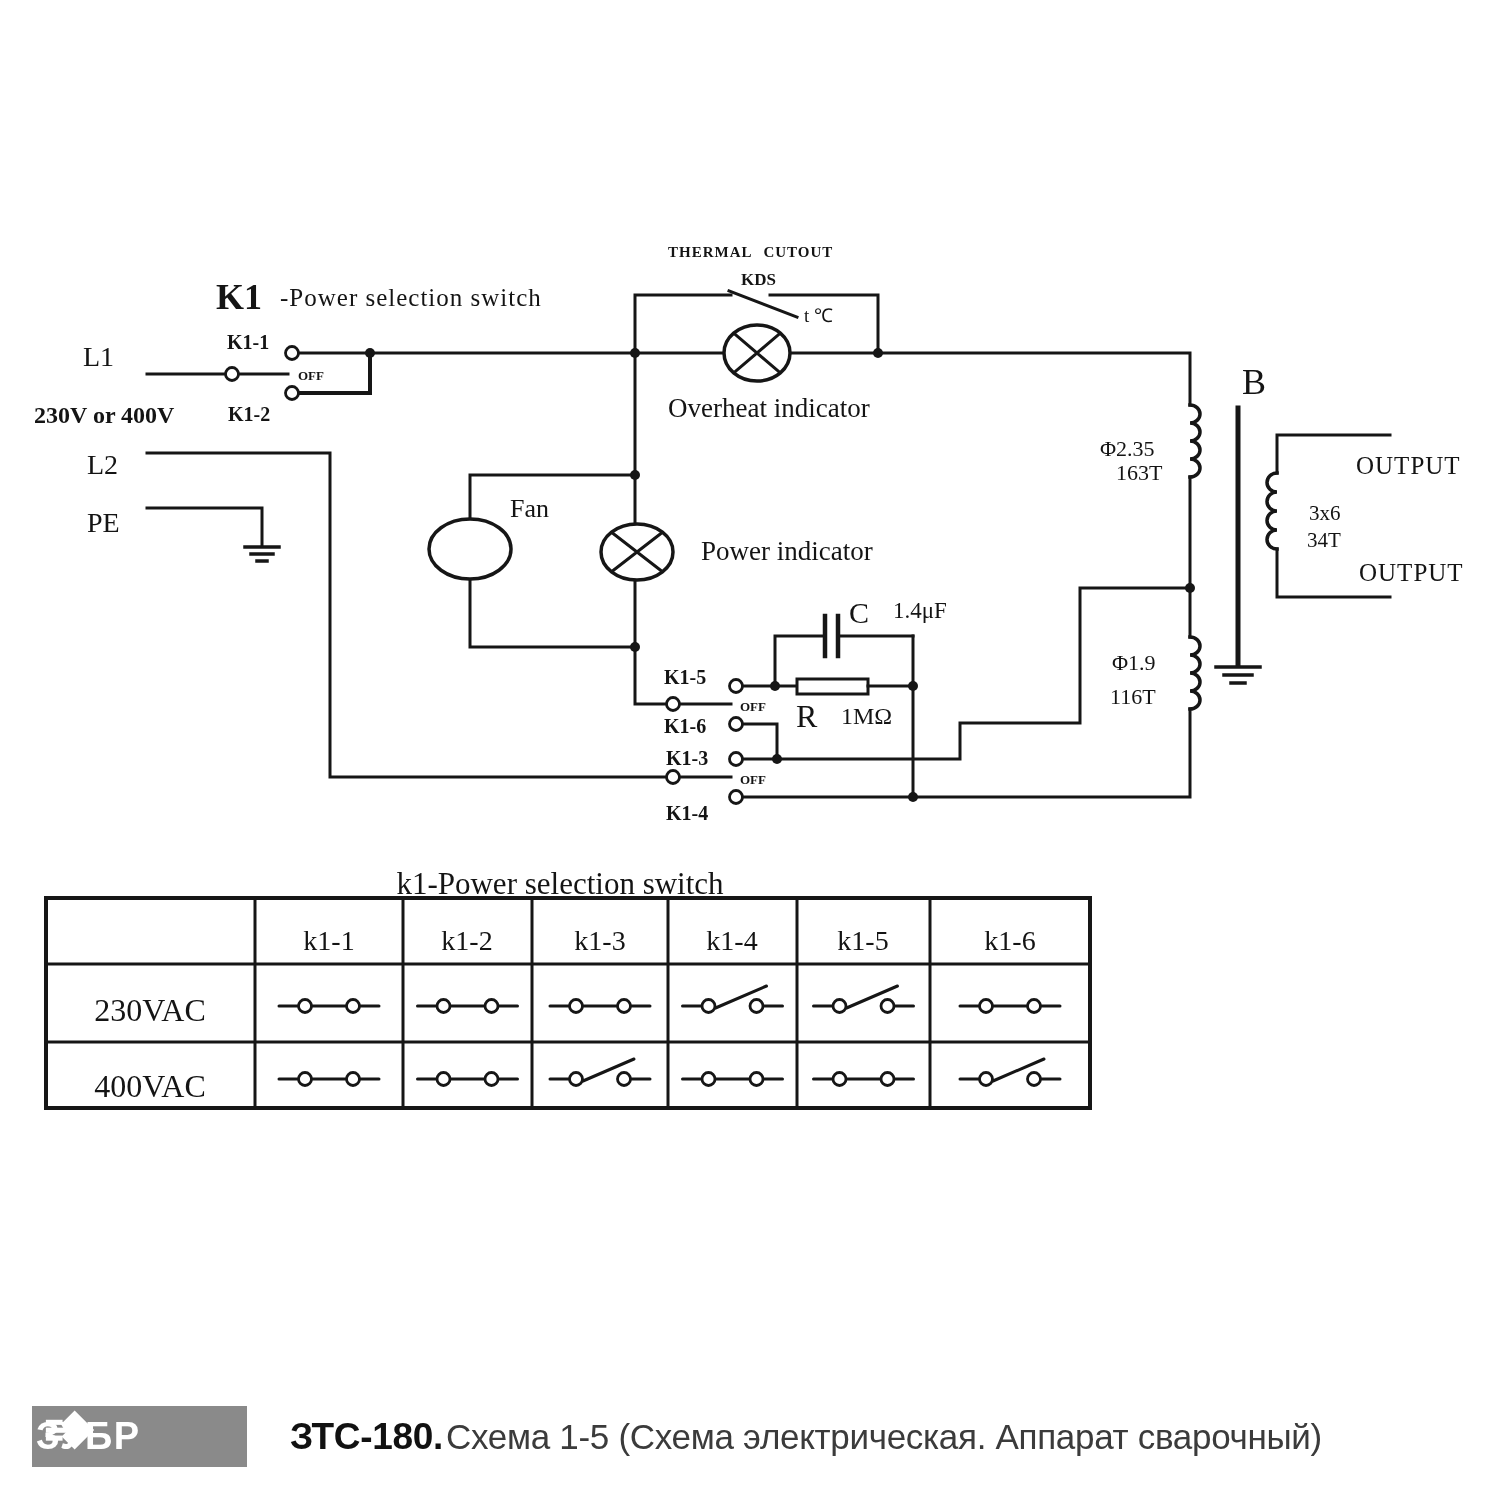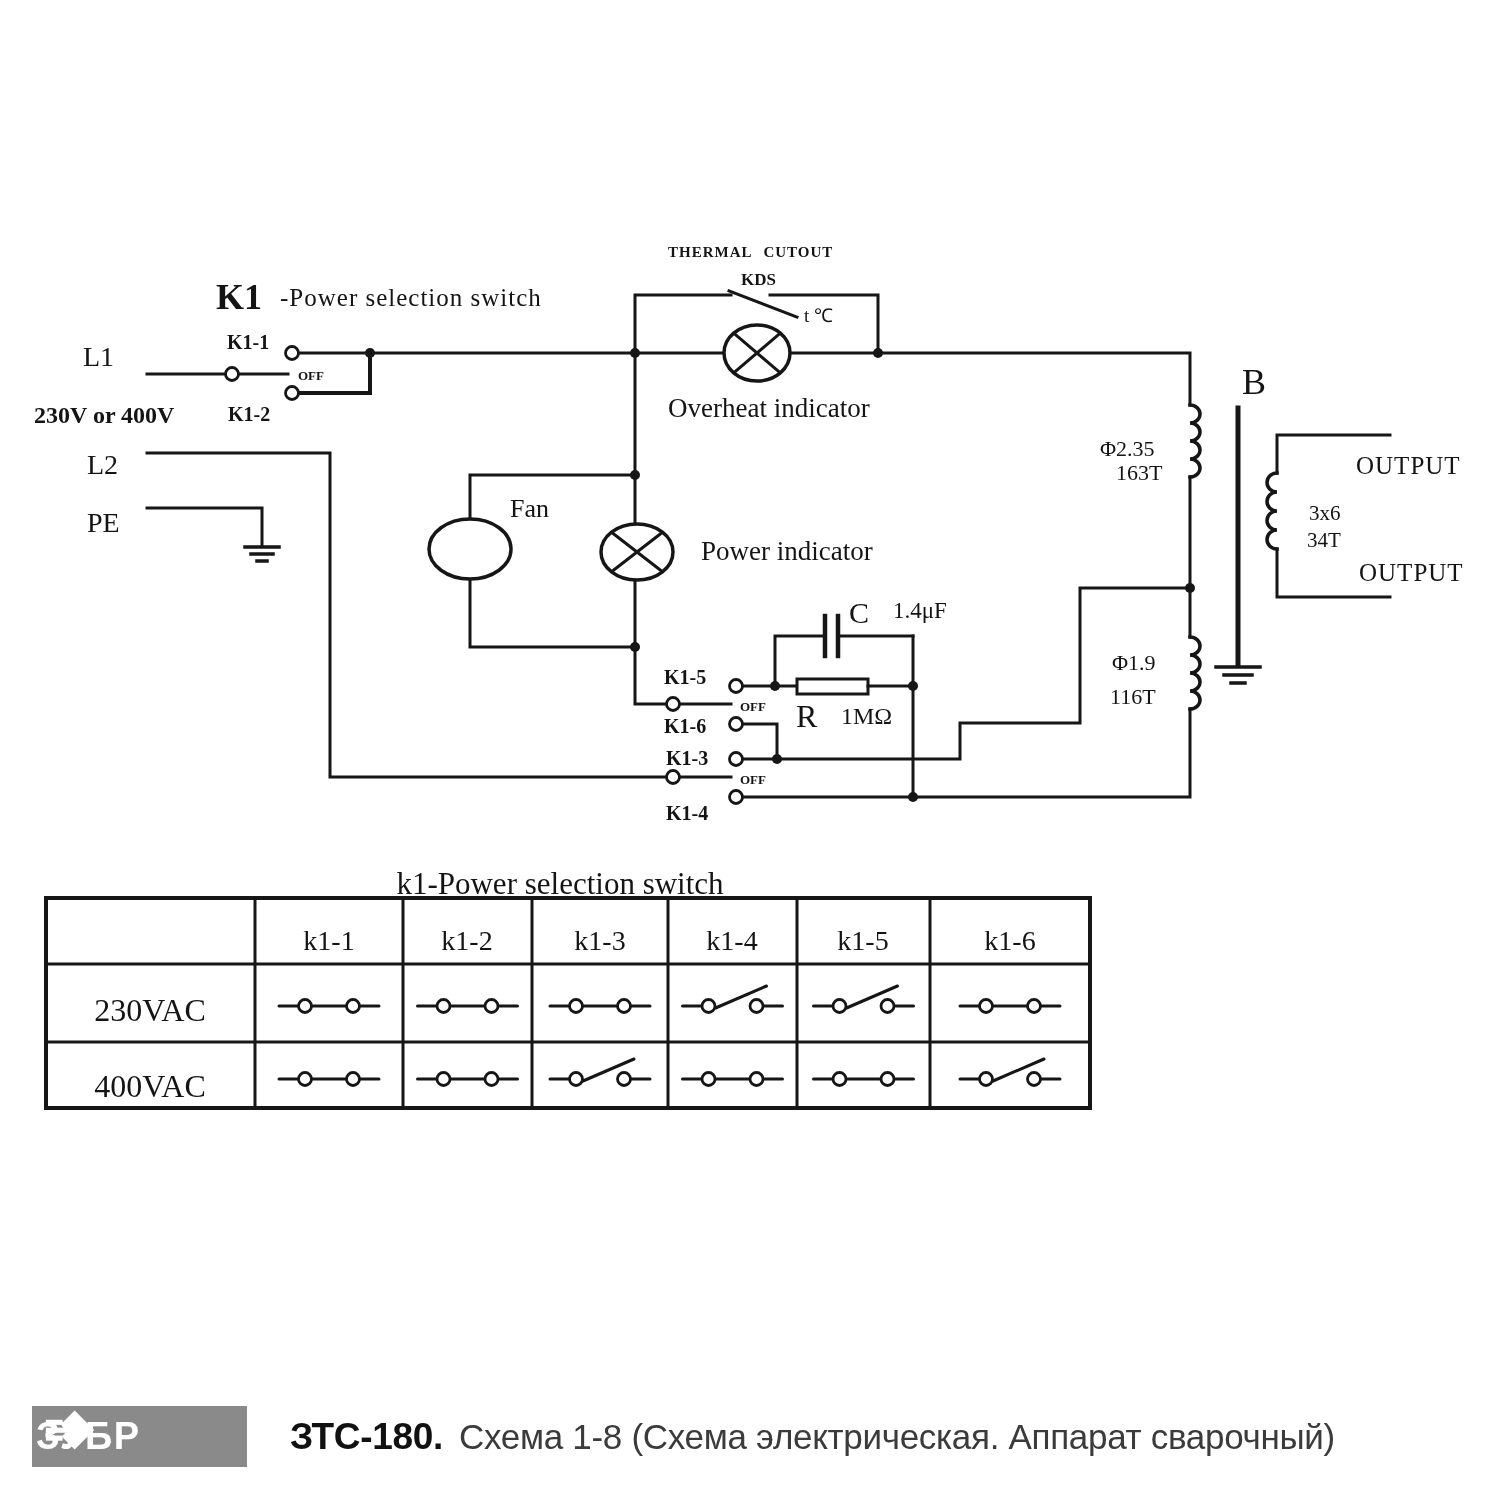--- a/index.html
+++ b/index.html
@@ -14,21 +14,21 @@
   .f17{font-size:17px;} .f19{font-size:19px;} .f20{font-size:20px;} .f21{font-size:21px;}
   .f22{font-size:22px;} .f23{font-size:23px;} .f24{font-size:24px;} .f25{font-size:25px;letter-spacing:1px;}
   .f26{font-size:26px;} .f27{font-size:27px;} .f28{font-size:28px;} .f30{font-size:30px;}
   .f31{font-size:31px;} .f32{font-size:32px;} .f36{font-size:36px;}
   
   .footer{position:absolute;left:0;top:1400px;width:1500px;height:80px;font-family:"Liberation Sans", sans-serif;}
   .badge{position:absolute;left:32px;top:6px;width:215px;height:61px;background:#8a8a8a;
          display:flex;align-items:center;justify-content:flex-start;padding:0;}
   .badge-icon{margin-left:12px;}
   .brand{color:#ffffff;font-weight:bold;font-size:38px;letter-spacing:1.5px;margin-left:4px;}
-  .caption{position:absolute;left:290px;top:6px;height:61px;display:flex;align-items:center;gap:16px;white-space:nowrap;}
+  .caption{position:absolute;left:290px;top:6px;height:61px;display:flex;align-items:center;gap:3px;white-space:nowrap;}
   .model{font-size:37px;font-weight:bold;color:#111111;letter-spacing:-0.3px;}
   .desc{font-size:35px;color:#3b3b3b;letter-spacing:-0.3px;}
 </style>
 </head>
 <body>
 
 <div class="page">
 
 <svg width="1500" height="1360" viewBox="0 0 1500 1360">
   <g stroke="#161616" stroke-width="3" fill="none" stroke-linecap="square">
@@ -243,17 +243,17 @@
         <rect x="2" y="13" width="18" height="5.5"></rect>
         <rect x="2" y="21.5" width="24" height="5.5"></rect>
         <rect x="2" y="30" width="18" height="5.5"></rect>
         <polygon points="33,3 54,24 33,45 19,31 26,24 19,17"></polygon>
       </g>
     </svg>
     <span class="brand">ЗУБР</span>
   </div>
   <div class="caption">
     <span class="model">ЗТС-180.</span>
-    <span class="desc">Схема 1-8 (Схема электрическая. Аппарат сварочный)</span>
+    <span class="desc">Схема 1-5 (Схема электрическая. Аппарат сварочный)</span>
   </div>
 </div>
 
 </div>
 
 </body></html>

